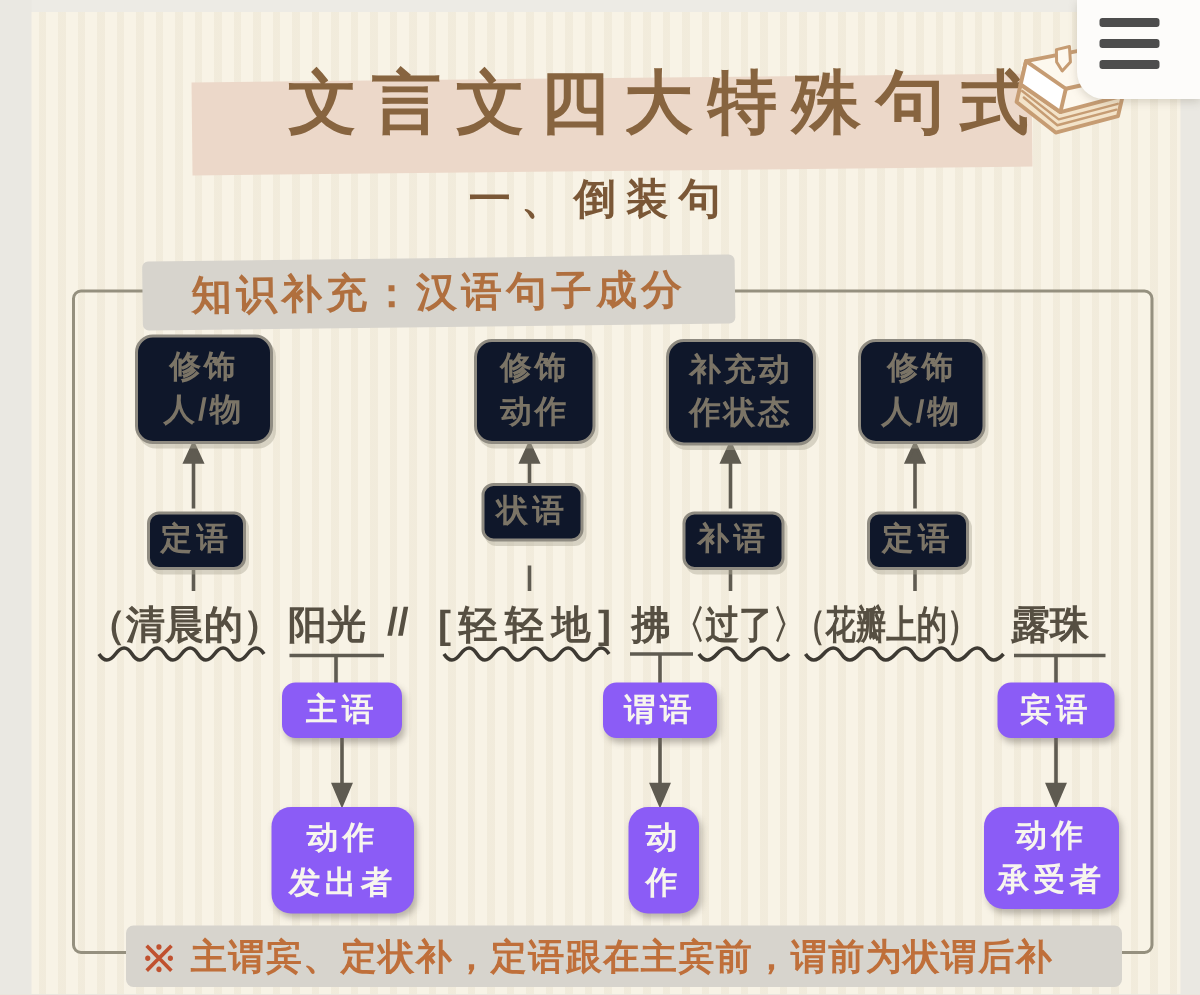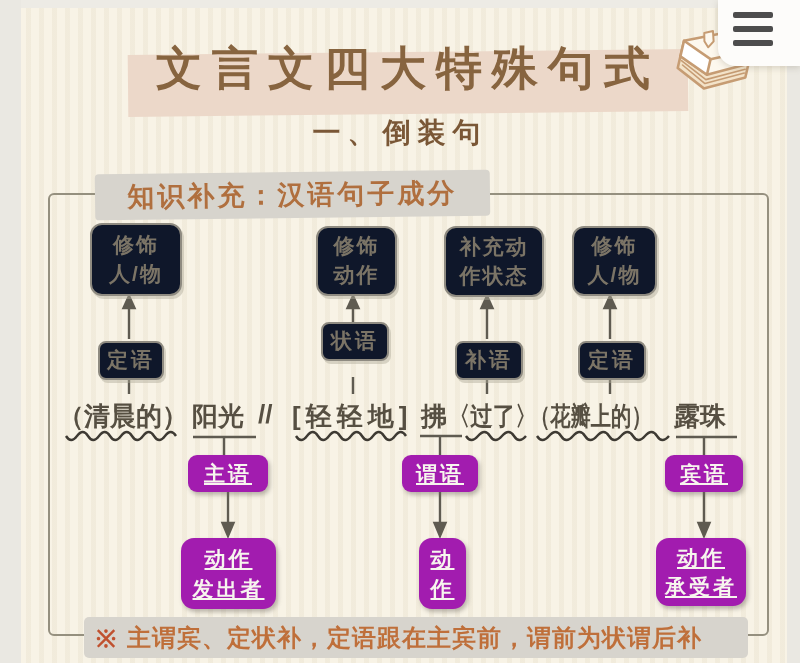--- a/index.html
+++ b/index.html
@@ -22,21 +22,21 @@
     background:#fdfcfa;border-radius:0 0 0 18px;
     box-shadow:0 2px 6px rgba(120,110,90,.25);
   }
   .hamburger{position:absolute;left:15px;top:12px;width:40px;cursor:pointer;}
   .hamburger span{display:block;width:40px;height:6px;background:#4d4d4d;border-radius:2px;margin-bottom:8px;}
 
   .book{position:absolute;left:664px;top:18px;width:100px;height:88px;z-index:5;}
 
   .title-hl{position:absolute;left:128px;top:52px;width:560px;height:62px;background:#ecd8c9;transform:rotate(-.6deg);z-index:1;}
   .title{
-    position:absolute;left:120px;top:38px;width:576px;z-index:2;text-align:center;
+    position:absolute;left:120px;top:38px;width:576px;z-index:2;text-align:right;
     font-size:46px;font-weight:bold;color:#87643f;letter-spacing:10px;
   }
   .heading{
     position:absolute;left:200px;top:114px;width:400px;z-index:2;text-align:center;
     font-size:28px;font-weight:bold;color:#7a5736;letter-spacing:7px;
   }
 
   .frame{
     position:absolute;left:48px;top:193px;width:717px;height:439px;z-index:1;
     border:2px solid #95907f;border-radius:6px;background:transparent;
@@ -51,25 +51,24 @@
   svg.connectors{position:absolute;left:0;top:0;width:800px;height:663px;z-index:2;pointer-events:none;}
 
   .obox{
     position:absolute;z-index:3;background:#0f172a;border:2.5px solid #8f8b81;border-radius:12px;
     display:flex;flex-direction:column;align-items:center;justify-content:center;
     font-size:21px;font-weight:bold;color:#7b7466;line-height:1.38;letter-spacing:2px;
     box-shadow:2px 3px 0 rgba(176,170,152,.45);
   }
   .obox.small{border-radius:8px;letter-spacing:3px;}
   .gbox{
-    position:absolute;z-index:3;background:#a21caf;border-radius:9px;
+    position:absolute;z-index:3;background:#8b5cf6;border-radius:9px;
     display:flex;flex-direction:column;align-items:center;justify-content:center;
     font-size:21px;font-weight:bold;color:#f7f5ee;line-height:1.4;letter-spacing:3px;
     box-shadow:2px 3px 4px rgba(110,105,95,.45);
-    text-decoration:underline;
   }
   .gbox.big{border-radius:13px;}
 
   .seg{position:absolute;top:399px;z-index:3;font-size:26px;font-weight:bold;color:#564f42;white-space:nowrap;}
   .seg.tight{transform:scaleX(.78);transform-origin:left center;}
   .seg.semi{transform:scaleX(.86);transform-origin:left center;}
 
   .note-band{
     position:absolute;left:84px;top:617px;width:664px;height:41px;z-index:4;
     background:#d7d4cd;border-radius:5px;

